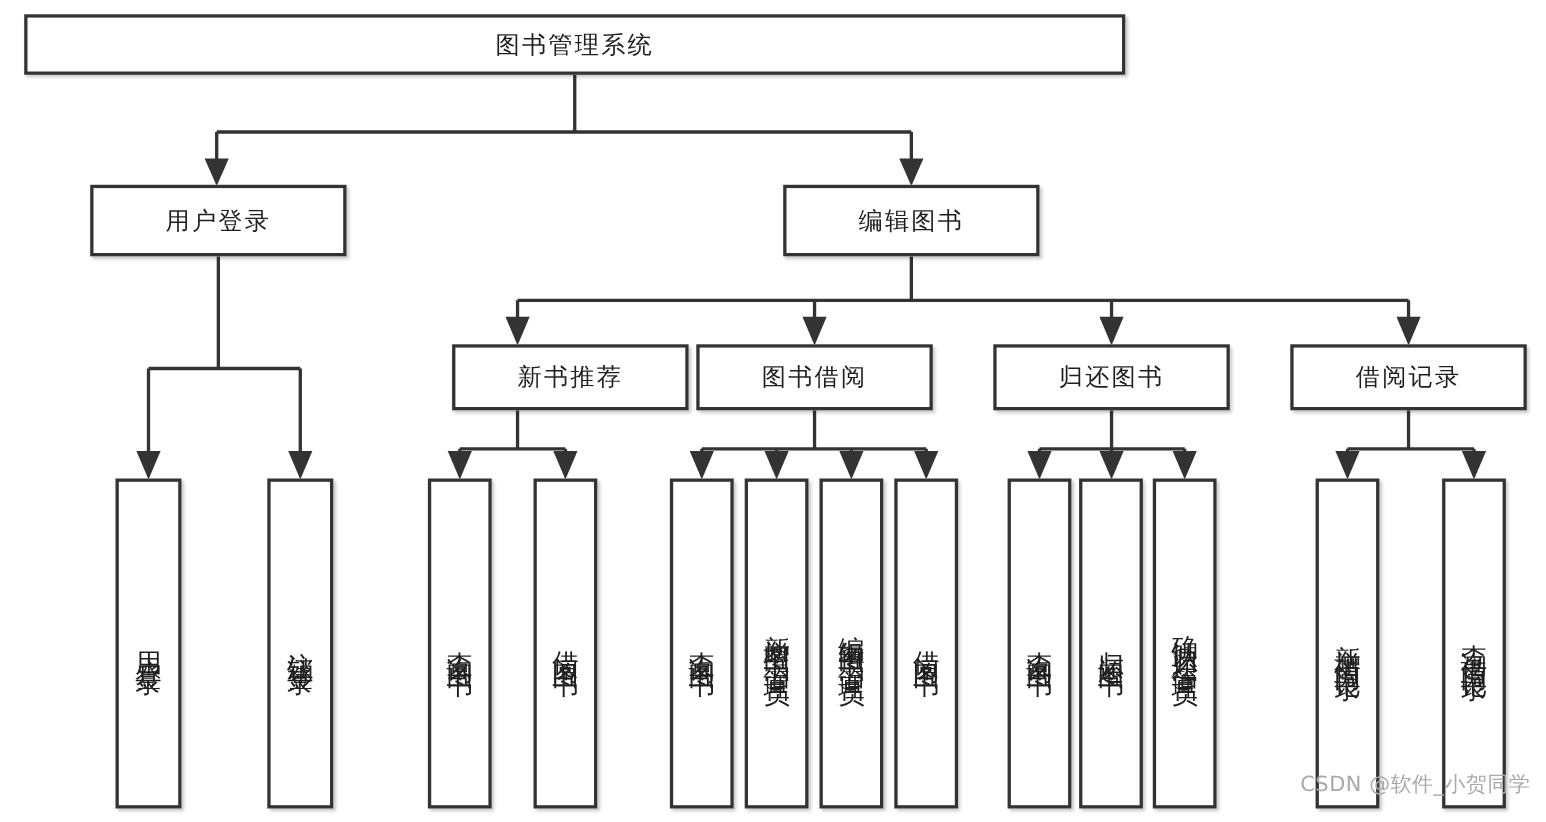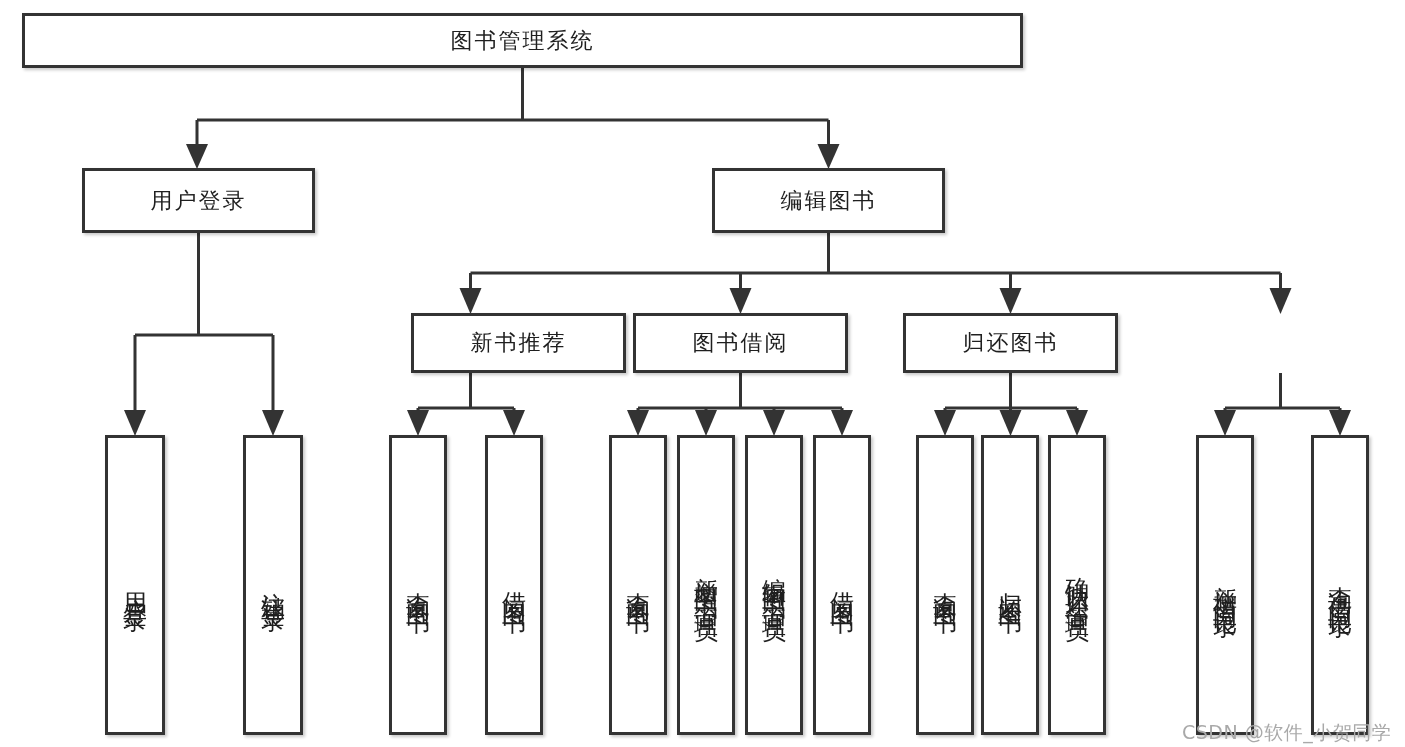--- a/index.html
+++ b/index.html
@@ -45,21 +45,21 @@
     white-space: nowrap;
   }
   .vbox {
     writing-mode: vertical-rl;
     font-size: 24px;
     letter-spacing: 6px;
     line-height: 1;
   }
   .watermark {
     position: absolute;
-    left: 1182px; top: 720px;
+    left: 1182px; top: 700px;
     font-size: 19px;
     color: var(--watermark);
     letter-spacing: 0.5px;
     white-space: nowrap;
     z-index: 5;
   }
 </style>
 </head>
 <body>
 
@@ -109,20 +109,21 @@
   </svg>
 
   <div class="box hbox" style="left:22px; top:13px; width:1001px; height:55px;">图书管理系统</div>
 
   <div class="box hbox" style="left:82px; top:168px; width:233px; height:65px;">用户登录</div>
   <div class="box hbox" style="left:712px; top:168px; width:233px; height:65px;">编辑图书</div>
 
   <div class="box hbox" style="left:363px; top:313px; width:215px; height:60px;margin-left:48px;">新书推荐</div>
   <div class="box hbox" style="left:633px; top:313px; width:215px; height:60px;font-family:Liberation Serif, serif;">图书借阅</div>
   <div class="box hbox" style="left:903px; top:313px; width:215px; height:60px;">归还图书</div>
+  <div class="box hbox" style="left:1173px; top:313px; width:215px; height:60px;">借阅记录</div>
 
   <div class="box vbox" style="left:105px; top:435px; width:60px; height:300px;">用户登录</div>
   <div class="box vbox" style="left:243px; top:435px; width:60px; height:300px;">注销登录</div>
 
   <div class="box vbox" style="left:389px; top:435px; width:58px; height:300px;">查询图书</div>
   <div class="box vbox" style="left:485px; top:435px; width:58px; height:300px;">借阅图书</div>
 
   <div class="box vbox" style="left:609px; top:435px; width:58px; height:300px;">查询图书</div>
   <div class="box vbox" style="left:677px; top:435px; width:58px; height:300px;">新增图书（管理员）</div>
   <div class="box vbox" style="left:745px; top:435px; width:58px; height:300px;">编辑图书（管理员）</div>

